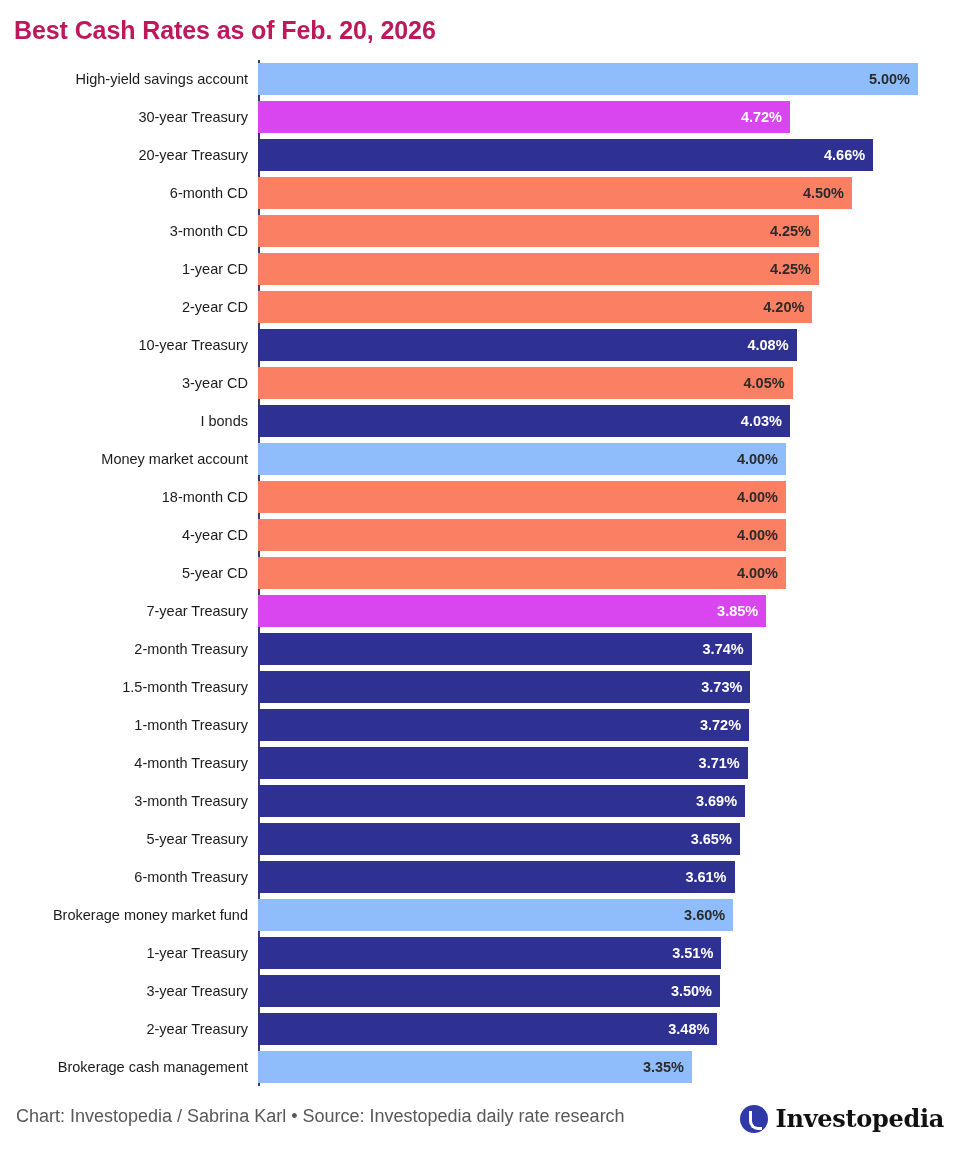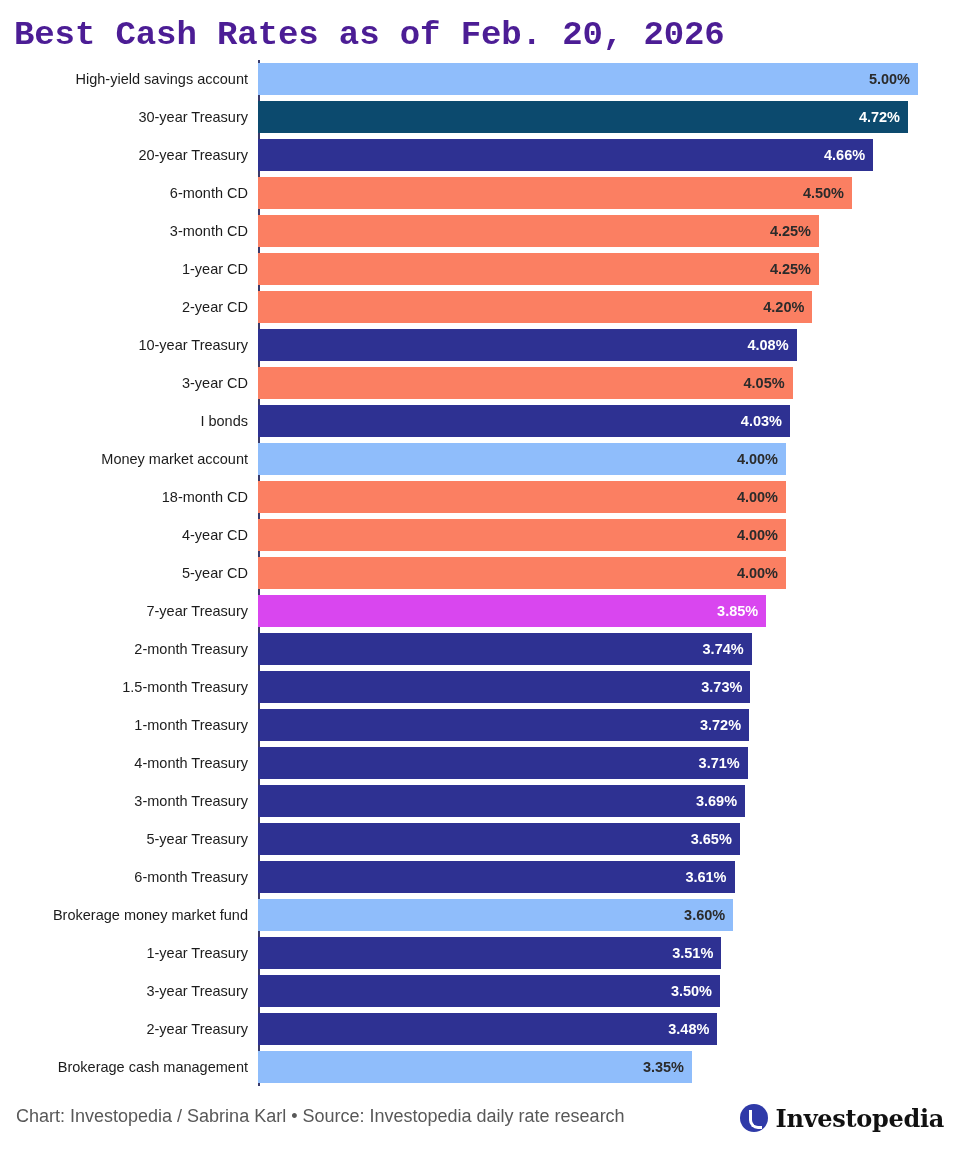--- a/index.html
+++ b/index.html
@@ -17,25 +17,25 @@
   .page {
     position: relative;
     width: 960px;
     height: 1149px;
     box-sizing: border-box;
   }
   .chart-title {
     position: absolute;
     left: 14px;
     top: 16px;
-    font-size: 34px;
+    font-size: 25px;
     font-weight: bold;
     letter-spacing: -0.1px;
-    color: #4c1d95;
-    font-family: Liberation Mono, monospace;
+    color: #be185d;
+    font-family: Liberation Sans, sans-serif;
   }
   .chart-area {
     position: absolute;
     left: 0;
     top: 60px;
     width: 960px;
   }
   .row {
     display: flex;
     align-items: center;
@@ -87,21 +87,21 @@
     left: 16px;
     bottom: 22px;
     font-size: 18px;
     color: #585858;
   }
   .brand {
     position: absolute;
     right: 16px;
     bottom: 16px;
     display: flex;
-    align-items: flex-start;
+    align-items: center;
     gap: 8px;
   }
   .brand-mark {
     width: 28px;
     height: 28px;
     border-radius: 50%;
     background: #2f3aa8;
     position: relative;
     flex: none;
   }
@@ -138,21 +138,21 @@
         <div class="row-label">High-yield savings account</div>
         <div class="bar-wrap">
           <div class="bar" style="background: rgb(143, 189, 251); width: 660px;">
             <span class="bar-value v-light">5.00%</span>
           </div>
         </div>
       </div>
       <div class="row">
         <div class="row-label">30-year Treasury</div>
         <div class="bar-wrap">
-          <div class="bar" style="background: #0c4a6e; width: 650px;">
+          <div class="bar" style="background: #d946ef; width: 532px;">
             <span class="bar-value v-dark">4.72%</span>
           </div>
         </div>
       </div>
       <div class="row">
         <div class="row-label">20-year Treasury</div>
         <div class="bar-wrap">
           <div class="bar" style="background: rgb(46, 49, 146); width: 615.12px;">
             <span class="bar-value v-dark">4.66%</span>
           </div>

